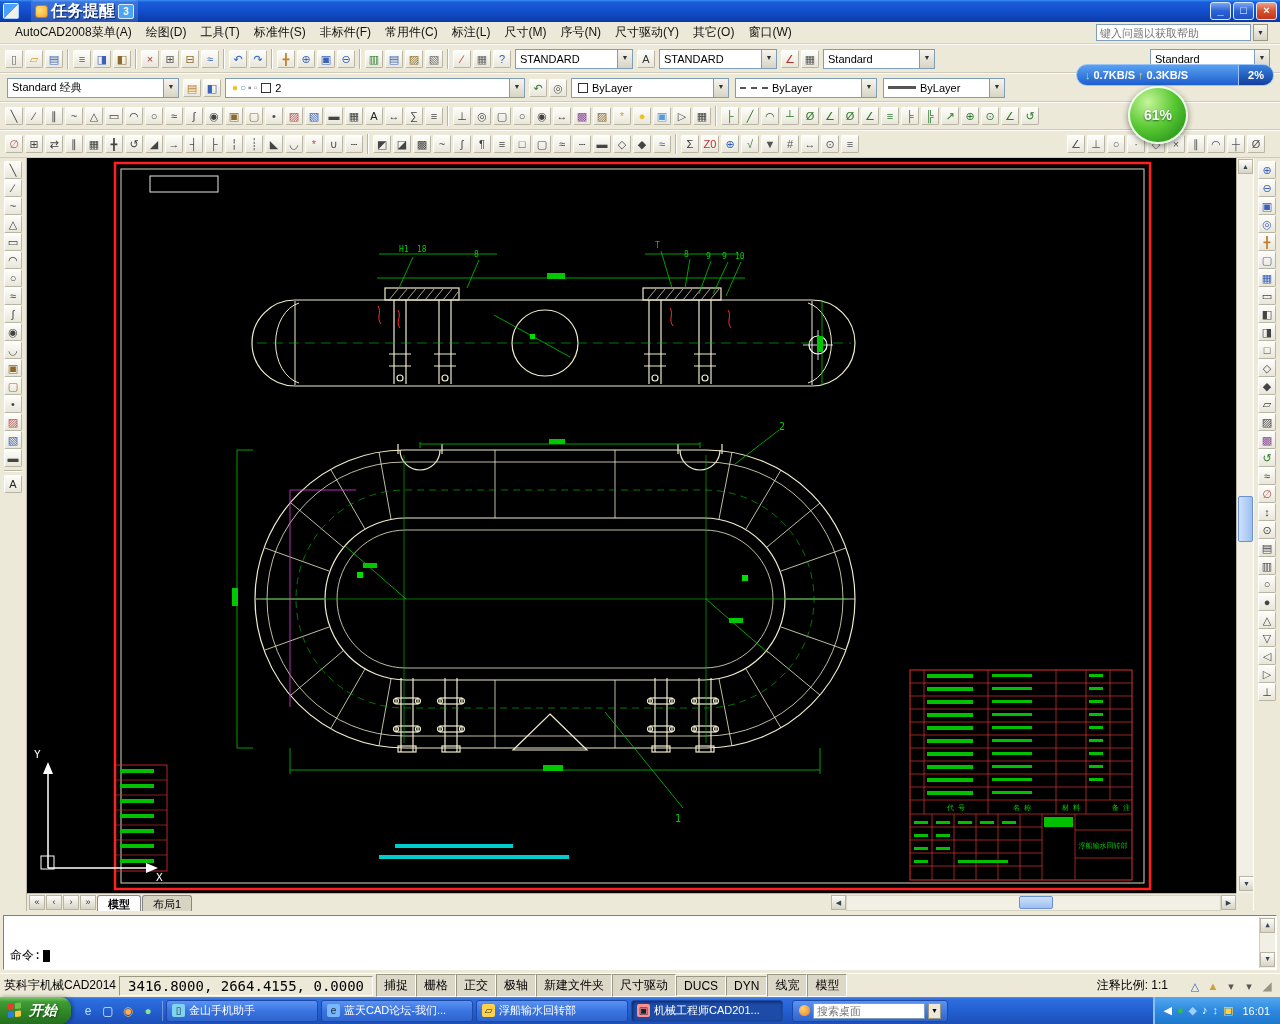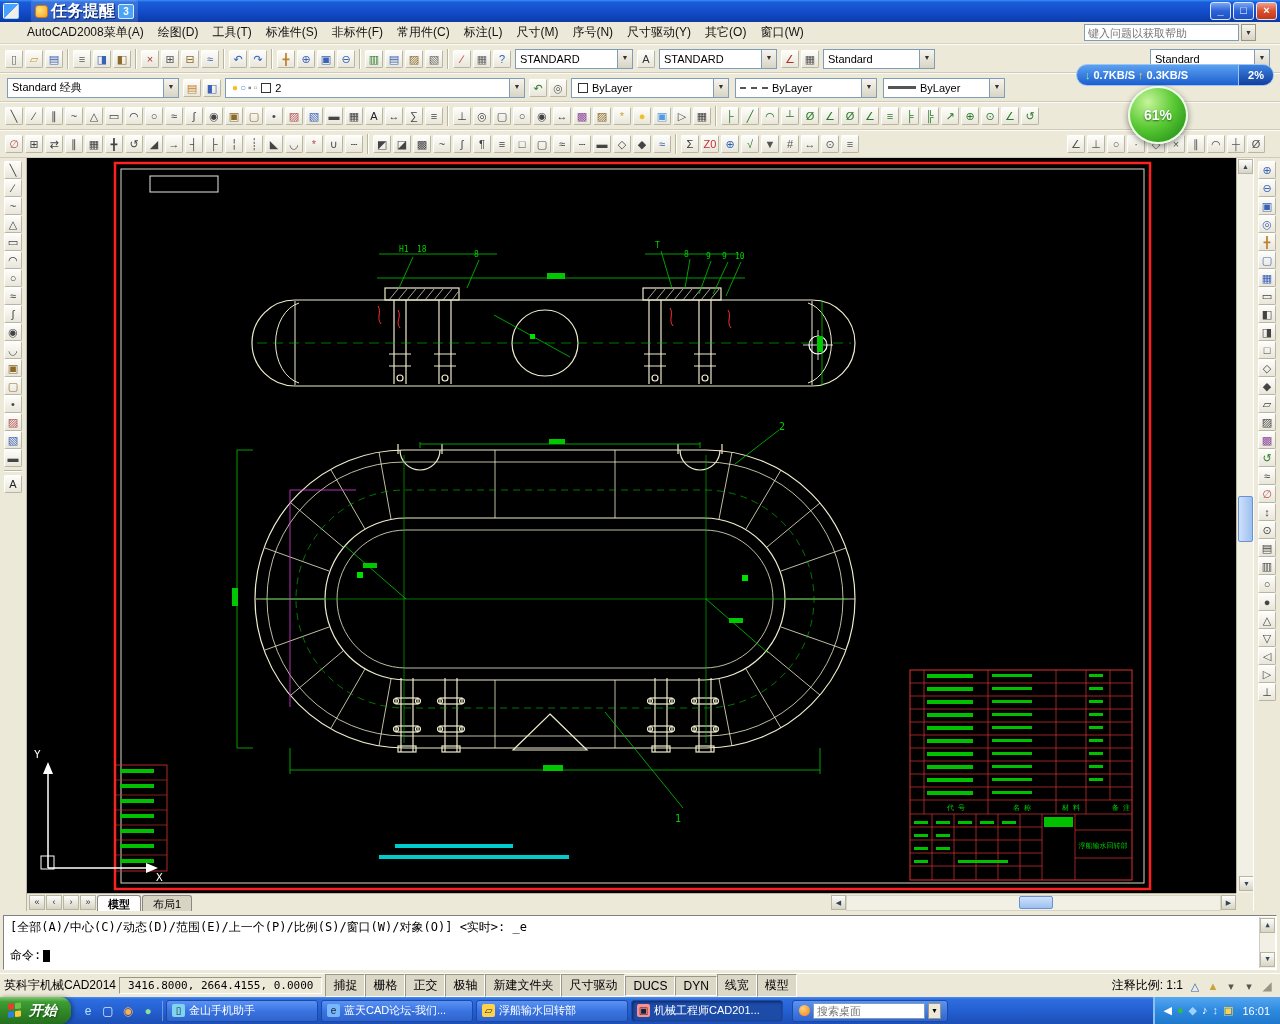--- a/index.html
+++ b/index.html
@@ -12,21 +12,21 @@
 .titlebar .t{font-weight:bold;font-size:12px;text-shadow:1px 1px 1px #00226a;white-space:nowrap;overflow:hidden;text-overflow:ellipsis;max-width:660px}
 .notif{display:flex;align-items:center;gap:3px;margin-left:8px;background:rgba(255,255,255,.14);border-radius:3px;padding:1px 4px}
 .nico{width:13px;height:13px;background:radial-gradient(circle at 35% 35%,#ffe27a,#f5a623);border-radius:3px;border:1px solid #c87d1a;flex:none}
 .ntext{font-weight:bold;font-size:16px;text-shadow:1px 1px 1px #00226a}
 .nbadge{min-width:16px;height:15px;background:#4aa3f5;border:1px solid #d8ecff;color:#fff;font-size:10px;font-weight:bold;text-align:center;line-height:13px;border-radius:2px}
 .winbtns{margin-left:auto;display:flex;gap:2px}
 .wbtn{width:21px;height:18px;border:1px solid #dce8ff;border-radius:3px;background:linear-gradient(180deg,#7aa6f0,#2b63d8 50%,#1e4fc0);color:#fff;font-size:11px;font-weight:bold;text-align:center;line-height:15px}
 .wbtn.close{background:linear-gradient(180deg,#f0a088,#d85030 50%,#c03818)}
 
 
-.menubar{position:absolute;left:0;top:22px;width:1280px;height:22px;background:#ece9d8;border-bottom:1px solid #d8d4c4;display:flex;align-items:center;padding:0 20px}
+.menubar{position:absolute;left:0;top:22px;width:1280px;height:22px;background:#ece9d8;border-bottom:1px solid #d8d4c4;display:flex;align-items:center;padding:0 8px}
 .menu-item{padding:2px 7px;font-size:12px;color:#111;white-space:nowrap}
 .helpwrap{margin-left:auto;display:flex;align-items:center;gap:2px;padding-right:4px}
 .helpwrap input{width:155px;height:17px;border:1px solid #7f9db9;font-size:11px;padding:0 3px;color:#555}
 .helpdd{width:15px;height:17px;background:linear-gradient(180deg,#f6f4ee,#d8d4c4);border:1px solid #9a9684;font-size:7px;line-height:15px;text-align:center;color:#333}
 
 
 .tbrow{position:absolute;left:0;width:1280px;background:#ece9d8;display:flex;align-items:center;padding:0 4px;border-bottom:1px solid #cfcaba;border-top:1px solid #fbfaf6}
 #tbrow1{top:44px;height:29px}
 #tbrow2{top:73px;height:29px}
 #tbrow3{top:102px;height:28px}
@@ -73,24 +73,24 @@
 
 
 .cmdwrap{position:absolute;left:0;top:911px;width:1280px;height:62px;background:#ece9d8;padding:4px 3px 3px 3px}
 .cmdbox{width:100%;height:100%;background:#fff;border:1px solid;border-color:#808080 #fff #fff #808080;font-family:"DejaVu Sans Mono","Liberation Mono",monospace;font-size:12px;color:#000;padding:3px 20px 3px 6px;position:relative}
 .cmdbox .l2{position:absolute;left:6px;bottom:5px;display:flex;align-items:center;gap:2px}
 .caret{display:inline-block;width:7px;height:12px;background:#000}
 .cmdscroll{position:absolute;right:1px;top:1px;bottom:1px;width:16px;background:#f2f0e4;border-left:1px solid #ccc;display:flex;flex-direction:column;justify-content:space-between;align-items:center;padding:1px 0}
 
 
 .statusbar{position:absolute;left:0;top:973px;width:1280px;height:24px;background:#ece9d8;border-top:1px solid #fff;display:flex;align-items:center;padding:0 4px;gap:3px;font-size:12px;z-index:10}
-.coords{border:1px solid;border-color:#9a9684 #fff #fff #9a9684;padding:1px 8px;font-size:11px;min-width:190px;text-align:center;font-family:"DejaVu Sans Mono",monospace}
+.coords{border:1px solid;border-color:#9a9684 #fff #fff #9a9684;padding:1px 8px;font-size:14px;min-width:190px;text-align:center;font-family:"DejaVu Sans Mono",monospace}
 .sbtn{border:1px solid;border-color:#fff #9a9684 #9a9684 #fff;background:linear-gradient(180deg,#f6f4ec,#e4e0d0);padding:2px 7px;font-size:12px;white-space:nowrap}
 .sbtn.pressed{border-color:#9a9684 #fff #fff #9a9684;background:#dcd8c8}
-.sbright{margin-left:auto;display:flex;align-items:center;gap:3px}
+.sbright{margin-left:auto;display:flex;align-items:center;gap:18px}
 .sico{width:18px;height:18px;text-align:center;line-height:17px;font-size:11px;border:1px solid transparent}
 .grip{color:#9a9684;font-size:12px}
 
 
 .taskbar{position:absolute;left:0;top:997px;width:1280px;height:27px;background:linear-gradient(180deg,#4b90f4 0%,#2e6ee0 8%,#2460d2 50%,#1d50b8 95%);display:flex;align-items:center;gap:3px;z-index:30}
 .startbtn{height:27px;flex:none;border-radius:0 11px 11px 0;background:linear-gradient(180deg,#7ecb6f 0%,#3f9c33 18%,#2f8527 60%,#256e1e 100%);display:flex;align-items:center;gap:6px;padding:0 14px 0 8px;color:#fff;font-weight:bold;font-style:italic;font-size:14px;text-shadow:1px 1px 2px #14500e;box-shadow:2px 0 4px rgba(0,0,0,.35)}
 .flag{width:15px;height:15px;display:grid;grid-template-columns:6px 6px;gap:1px;transform:skewY(-6deg);flex:none}
 .flag i{width:6px;height:6px;border-radius:1px;display:block}
 .quick{display:flex;align-items:center;gap:2px;padding:0 5px;border-right:1px solid rgba(255,255,255,.35);height:20px}
 .qico{width:18px;height:18px;font-size:12px;text-align:center;line-height:18px}
@@ -591,21 +591,20 @@
     <span class="sarrow">◀</span>
     <span class="htrack">
         <span class="hthumb"></span>
       </span>
     <span class="sarrow">▶</span>
   </span>
 </div>
 
 <div class="cmdwrap">
   <div class="cmdbox">
-    <div>[全部(A)/中心(C)/动态(D)/范围(E)/上一个(P)/比例(S)/窗口(W)/对象(O)] &lt;实时&gt;: _e</div>
     <div class="l2">
       <span>命令:</span>
       <span class="caret"></span>
     </div>
     <div class="cmdscroll">
       <span class="sarrow">▲</span>
       <span class="sarrow">▼</span>
     </div>
   </div>
 </div>

